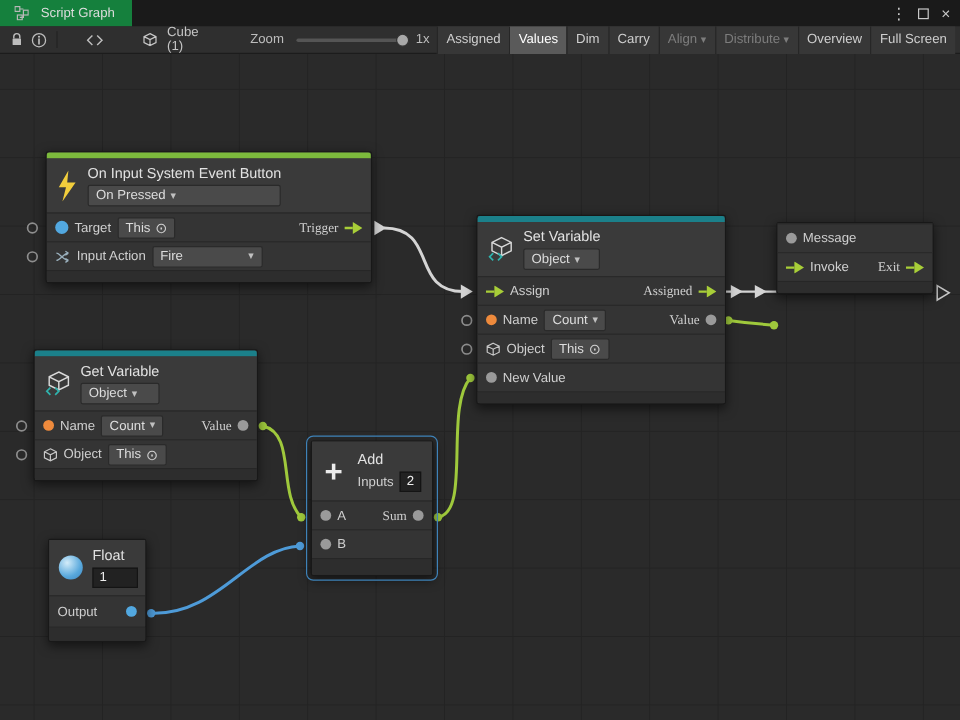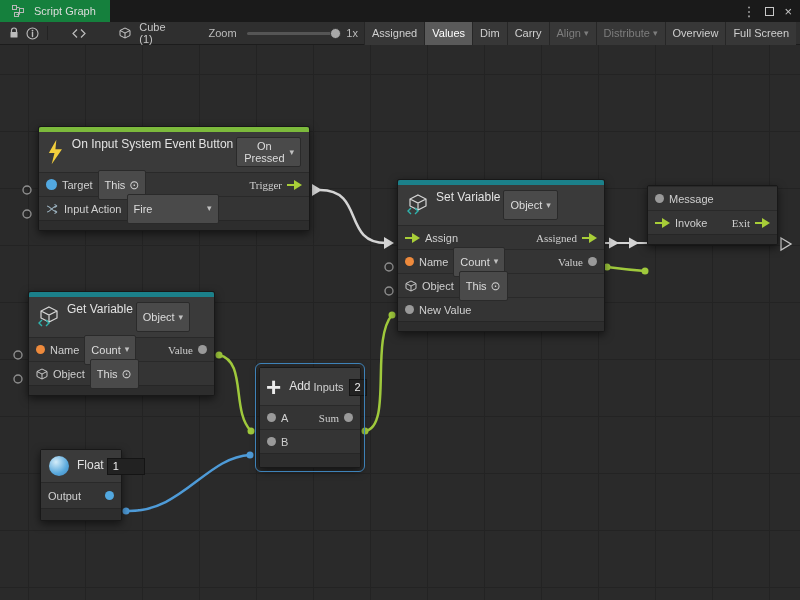--- a/index.html
+++ b/index.html
@@ -35,28 +35,28 @@
     background-size:57px 57px; background-position:28px 29px; }
   .wires { position:absolute; top:0; left:0; width:800px; height:555px; z-index:1; pointer-events:none; }
 
   
   .node { position:absolute; z-index:2; background:#343434; border:1px solid #181818; border-radius:2px; box-shadow:0 3px 9px rgba(0,0,0,.55); color:#d8d8d8; font-size:11px; }
   .node.selected { outline:1px solid #3e82b8; outline-offset:3px; }
   .strip { height:5px; border-radius:2px 2px 0 0; }
   .strip.green { background:#7cba3c; }
   .strip.teal { background:#1b808a; }
   .nheader { display:flex; align-items:center; gap:8px; padding:5px 8px; background:#3a3a3a; }
-  .hcol { display:flex; gap:3px; }
+  .hcol { display:flex; flex-direction:column; gap:3px; }
   .ntitle { font-size:12px; color:#e2e2e2; white-space:nowrap; }
   .nsub { font-size:10px; color:#9a9a9a; }
   .nrow { height:24px; display:flex; align-items:center; gap:5px; padding:0 7px; border-top:1px solid #292929; background:#343434; }
   .rgroup { margin-left:auto; display:flex; align-items:center; gap:5px;font-family:Liberation Serif, serif; }
   .nfooter { height:10px; background:#2d2d2d; border-top:1px solid #262626; border-radius:0 0 2px 2px; }
 
-  .nbtn { display:inline-flex; align-items:center; gap:4px; background:#4a4a4a; border:1px solid #2a2a2a; border-radius:2px; color:#dddddd; font-size:11px; padding:1px 6px; height:30px; font-family:"Liberation Sans",sans-serif; cursor:default; }
+  .nbtn { display:inline-flex; align-items:center; gap:4px; background:#4a4a4a; border:1px solid #2a2a2a; border-radius:2px; color:#dddddd; font-size:11px; padding:1px 6px; height:18px; font-family:"Liberation Sans",sans-serif; cursor:default; }
   .nbtn .caret { color:#c0c0c0; }
   .nbtn.wide { width:92px; justify-content:space-between; }
   .valbox { display:inline-block; background:#222222; border:1px solid #141414; color:#eeeeee; font-size:11px; padding:1px 5px; min-width:18px; text-align:left; height:17px; }
   .valbox.w { width:38px; }
 
   .dot { width:9px; height:9px; border-radius:50%; flex:0 0 auto; }
   .dot.gray { background:#9a9a9a; }
   .dot.orange { background:#ee8a3c; }
   .dot.blue { background:#52a8e0; }
   .sphere { width:20px; height:20px; border-radius:50%; background:radial-gradient(circle at 35% 30%, #d3ecf9, #58a8dc 60%, #3f86c0); flex:0 0 auto; }

